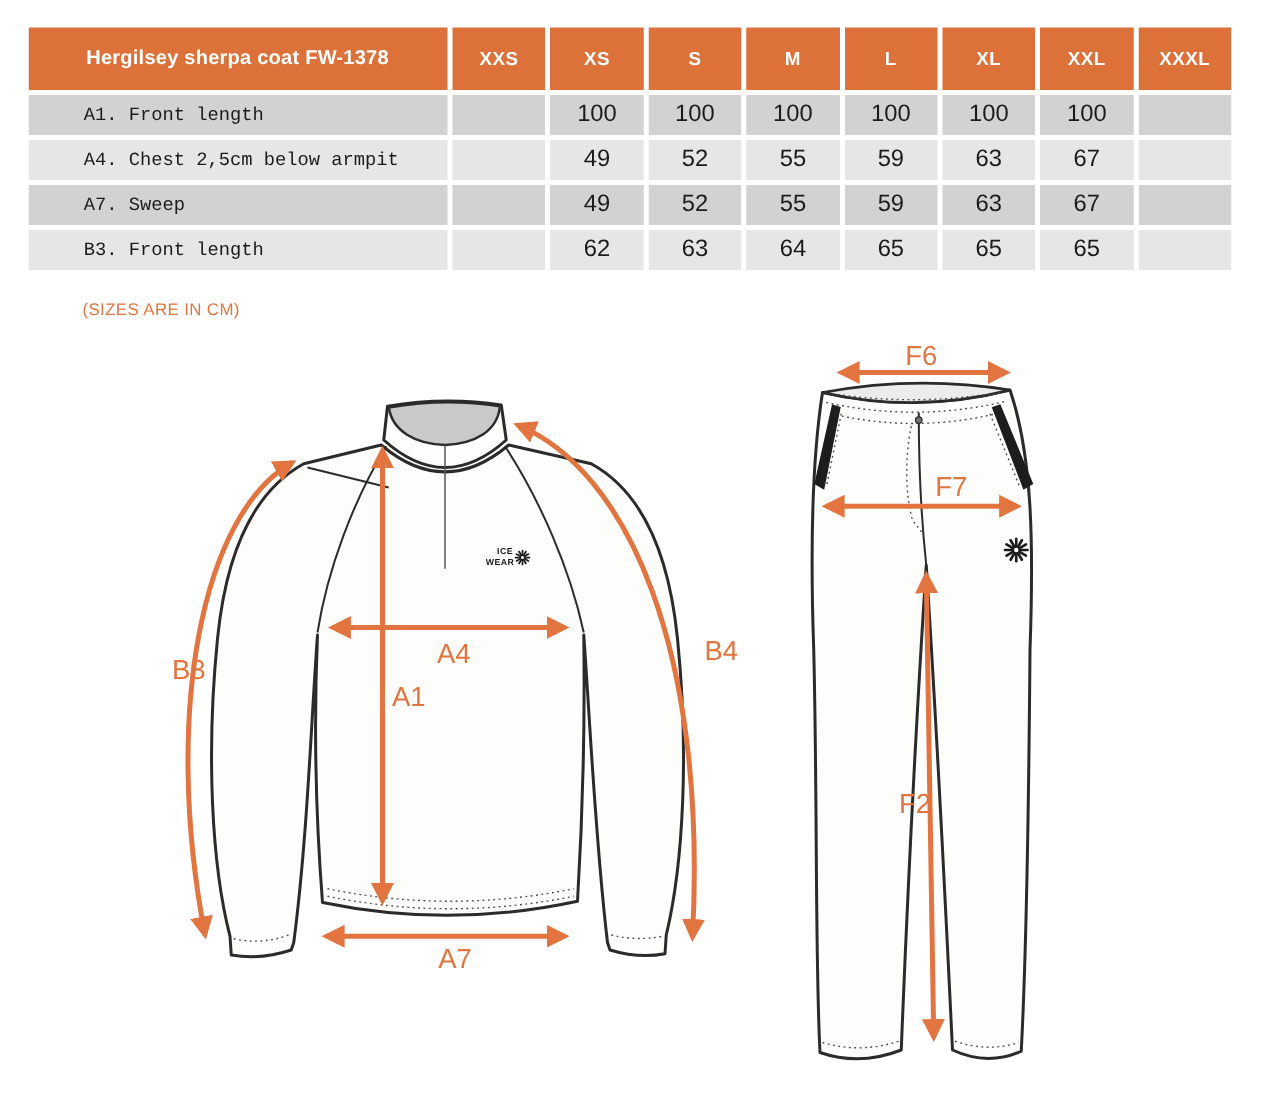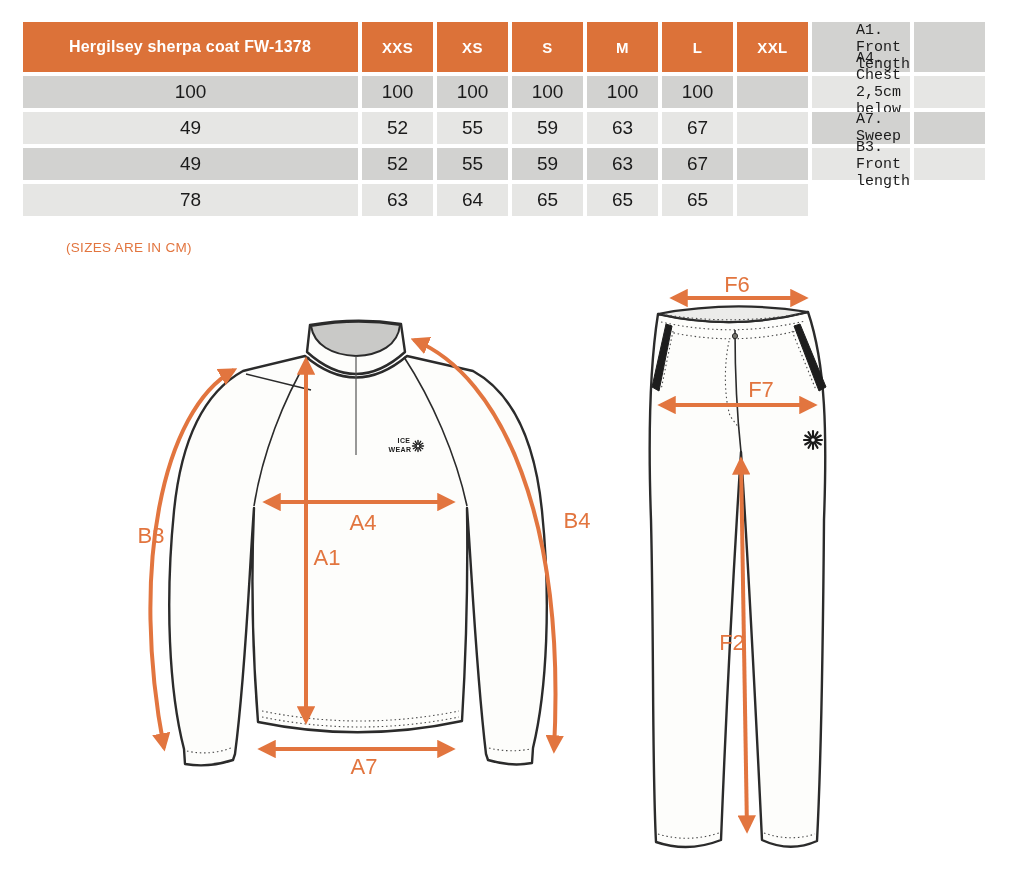--- a/index.html
+++ b/index.html
@@ -58,21 +58,23 @@
 </head>
 <body>
 
 <div class="size-table">
   <div class="th title">Hergilsey sherpa coat FW-1378</div>
   <div class="th">XXS</div>
   <div class="th">XS</div>
   <div class="th">S</div>
   <div class="th">M</div>
   <div class="th">L</div>
+  <div class="th">XL</div>
   <div class="th">XXL</div>
+  <div class="th">XXXL</div>
 
   <div class="cell label bgA">A1. Front length</div>
   <div class="cell bgA"></div>
   <div class="cell bgA">100</div>
   <div class="cell bgA">100</div>
   <div class="cell bgA">100</div>
   <div class="cell bgA">100</div>
   <div class="cell bgA">100</div>
   <div class="cell bgA">100</div>
   <div class="cell bgA"></div>
@@ -92,21 +94,21 @@
   <div class="cell bgA">49</div>
   <div class="cell bgA">52</div>
   <div class="cell bgA">55</div>
   <div class="cell bgA">59</div>
   <div class="cell bgA">63</div>
   <div class="cell bgA">67</div>
   <div class="cell bgA"></div>
 
   <div class="cell label bgB">B3. Front length</div>
   <div class="cell bgB"></div>
-  <div class="cell bgB">78</div>
+  <div class="cell bgB">62</div>
   <div class="cell bgB">63</div>
   <div class="cell bgB">64</div>
   <div class="cell bgB">65</div>
   <div class="cell bgB">65</div>
   <div class="cell bgB">65</div>
   <div class="cell bgB"></div>
 </div>
 
 <div class="sizes-note">(SIZES ARE IN CM)</div>
 

